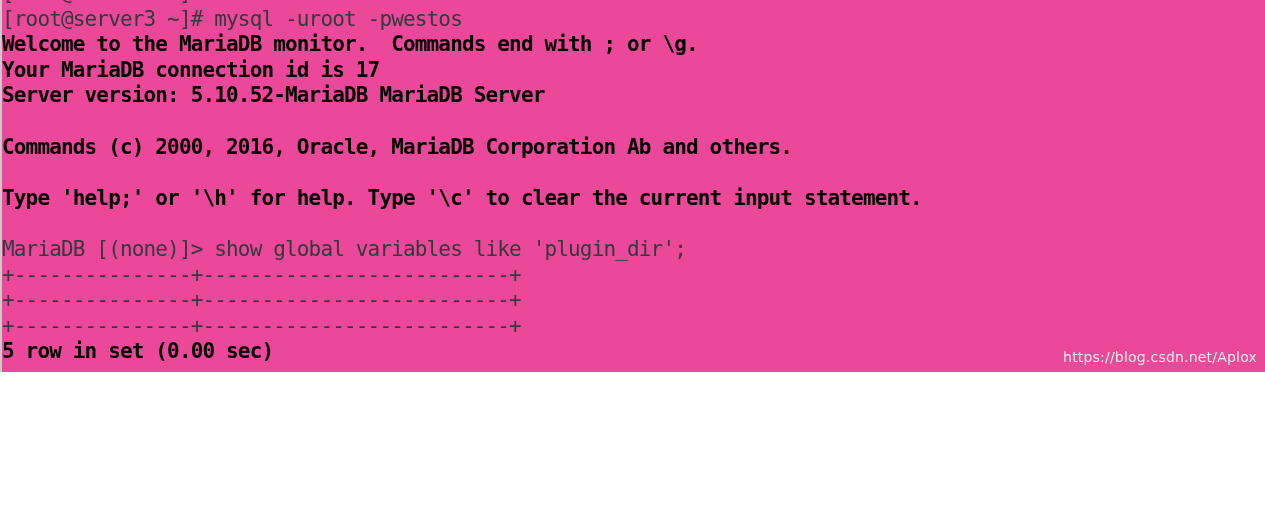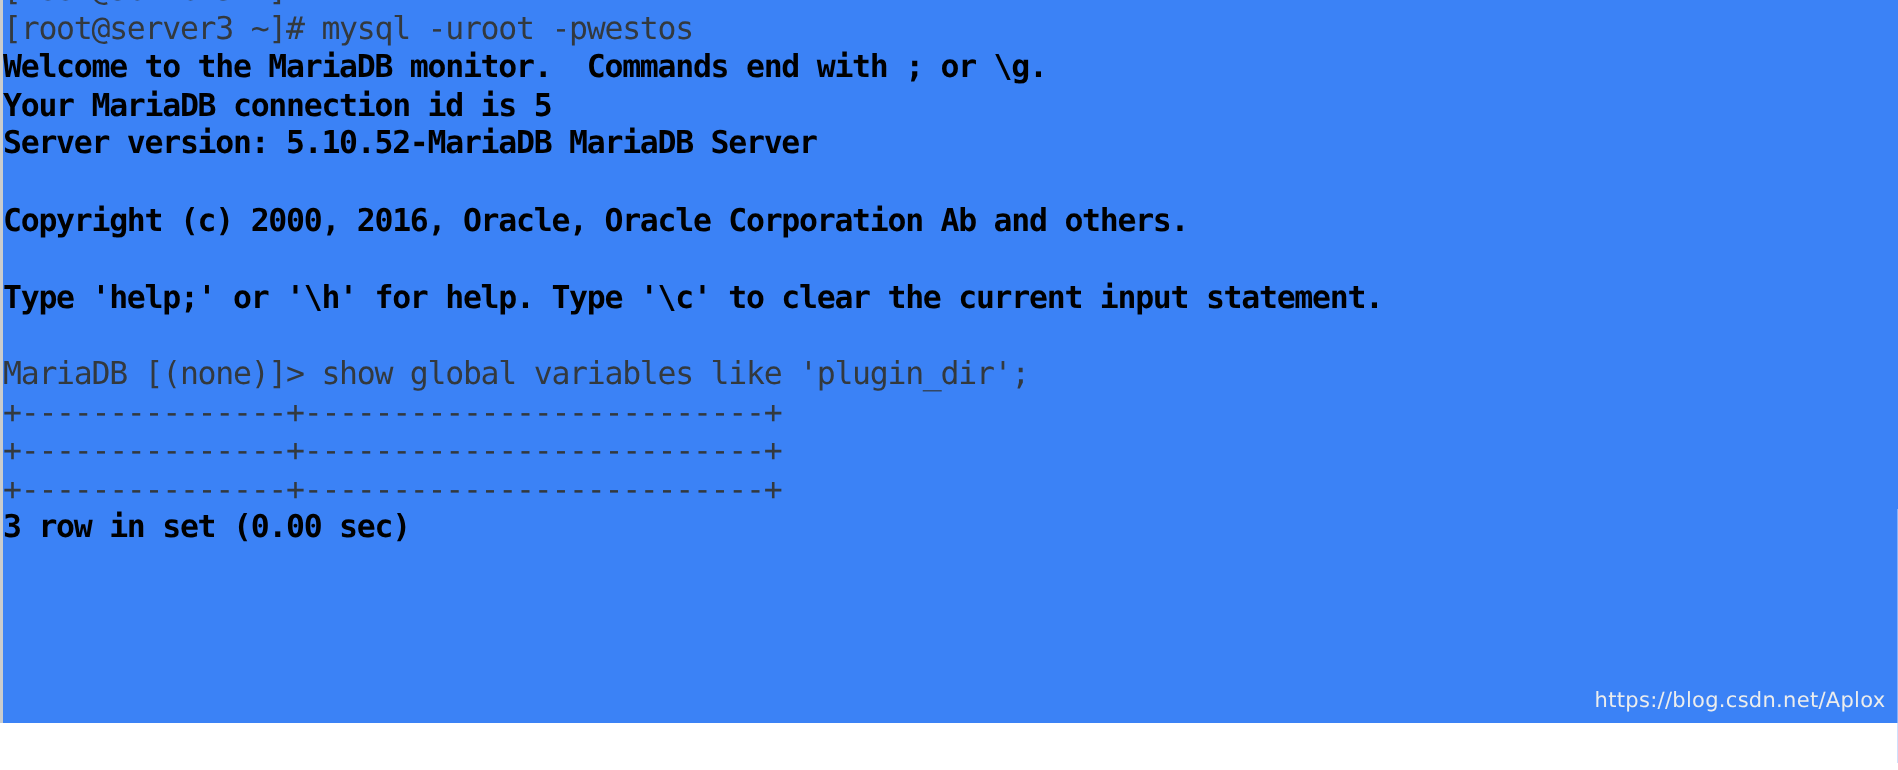--- a/index.html
+++ b/index.html
@@ -10,22 +10,22 @@
   }
   body {
     width: 1265px;
     height: 513px;
     overflow: hidden;
     font-family: "DejaVu Sans Mono", "Liberation Mono", monospace;
   }
   #terminal {
     position: relative;
     width: 1265px;
-    height: 482px;
-    background: #3b82f6;
+    height: 372px;
+    background: #ec4899;
     box-sizing: border-box;
     overflow: hidden;
     text-decoration: underline;
   }
   
   #left-edge-rule {
     position: absolute;
     left: 0;
     top: 0;
     width: 2px;
@@ -80,29 +80,29 @@
 <body>
 
 <div id="terminal">
 
   <div id="left-edge-rule"></div>
 
   <div id="screen-lines">
       <span class="tline echo">[root@server3 ~]# </span>
       <span class="tline echo">[root@server3 ~]# mysql -uroot -pwestos</span>
       <span class="tline out">Welcome to the MariaDB monitor.  Commands end with ; or \g.</span>
-      <span class="tline out">Your MariaDB connection id is 5</span>
+      <span class="tline out">Your MariaDB connection id is 17</span>
       <span class="tline out">Server version: 5.10.52-MariaDB MariaDB Server</span>
       <span class="tline blank"> </span>
-      <span class="tline out">Copyright (c) 2000, 2016, Oracle, Oracle Corporation Ab and others.</span>
+      <span class="tline out">Commands (c) 2000, 2016, Oracle, MariaDB Corporation Ab and others.</span>
       <span class="tline blank"> </span>
       <span class="tline out">Type 'help;' or '\h' for help. Type '\c' to clear the current input statement.</span>
       <span class="tline blank"> </span>
       <span class="tline echo">MariaDB [(none)]&gt; show global variables like 'plugin_dir';</span>
       <span class="tline echo">+---------------+--------------------------+</span>
       <span class="tline echo">+---------------+--------------------------+</span>
       <span class="tline echo">+---------------+--------------------------+</span>
-      <span class="tline out">3 row in set (0.00 sec)</span>
+      <span class="tline out">5 row in set (0.00 sec)</span>
     </div>
 
   <div id="watermark">https://blog.csdn.net/Aplox</div>
 
 </div>
 
 </body></html>

